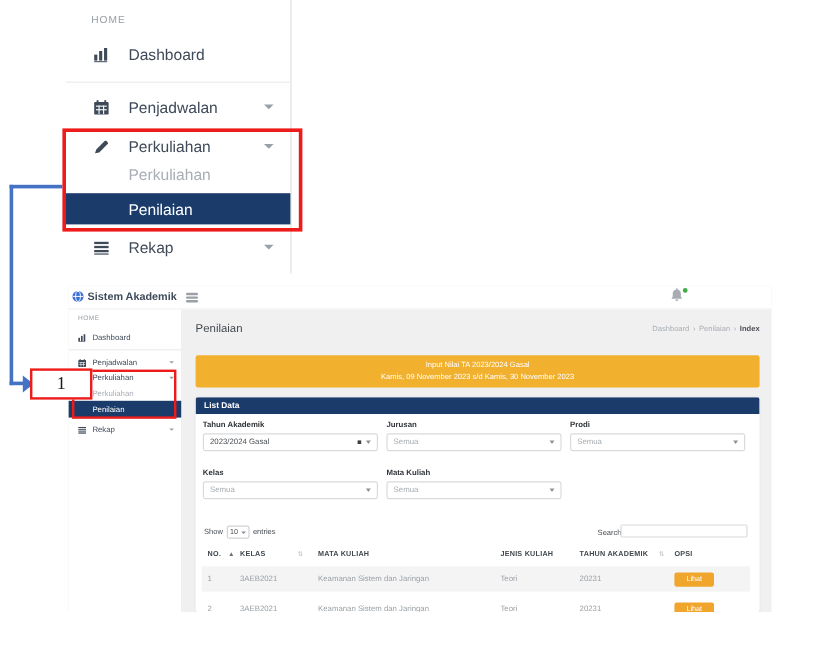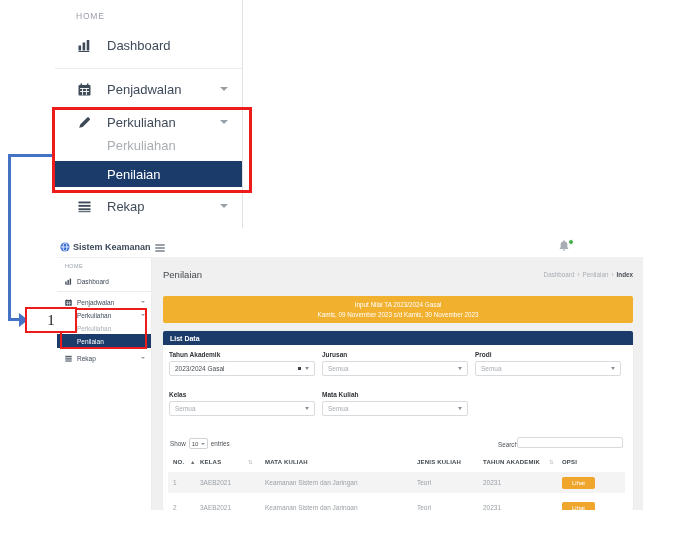--- a/index.html
+++ b/index.html
@@ -179,21 +179,21 @@
 
     <div class="app-header">
       <div class="brand">
         <span>
           <svg width="10" height="10" viewBox="0 0 10 10">
               <circle cx="5" cy="5" r="4.6" fill="#3b6fd4"></circle>
               <ellipse cx="5" cy="5" rx="2" ry="4.2" fill="none" stroke="#fff" stroke-width="0.8"></ellipse>
               <rect x="0.8" y="4.6" width="8.4" height="0.8" fill="#fff"></rect>
             </svg>
         </span>
-        <span class="brand-title">Sistem Keamanan</span>
+        <span class="brand-title">Sistem Akademik</span>
       </div>
       <div class="hamburger">
           <span></span>
           <span></span>
           <span></span>
         </div>
       <div class="bell-wrap">
         <svg width="12" height="13" viewBox="0 0 12 13">
             <path fill="#a8adb3" d="M6 1.2c-2.1 0-3.4 1.5-3.4 3.5v2.6L1.5 9h9L9.4 7.3V4.7c0-2-1.3-3.5-3.4-3.5z"></path>
             <rect x="5.4" y="0.3" width="1.2" height="1.4" fill="#a8adb3"></rect>

